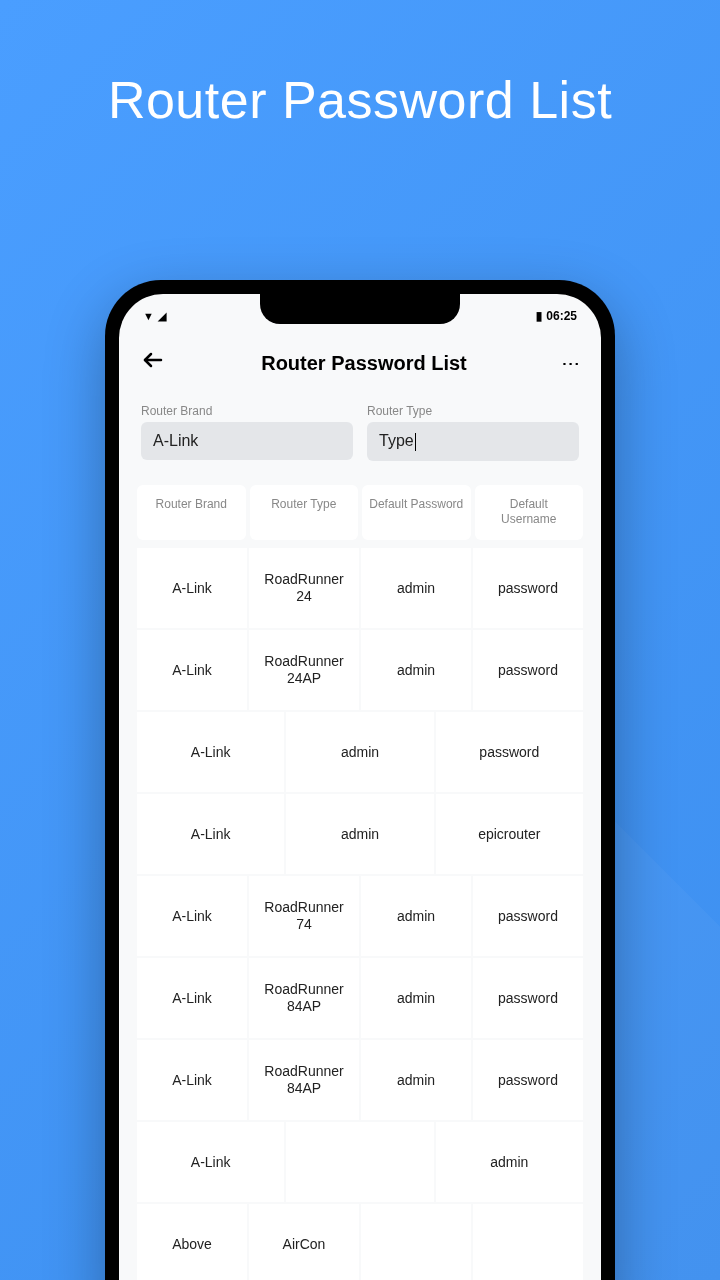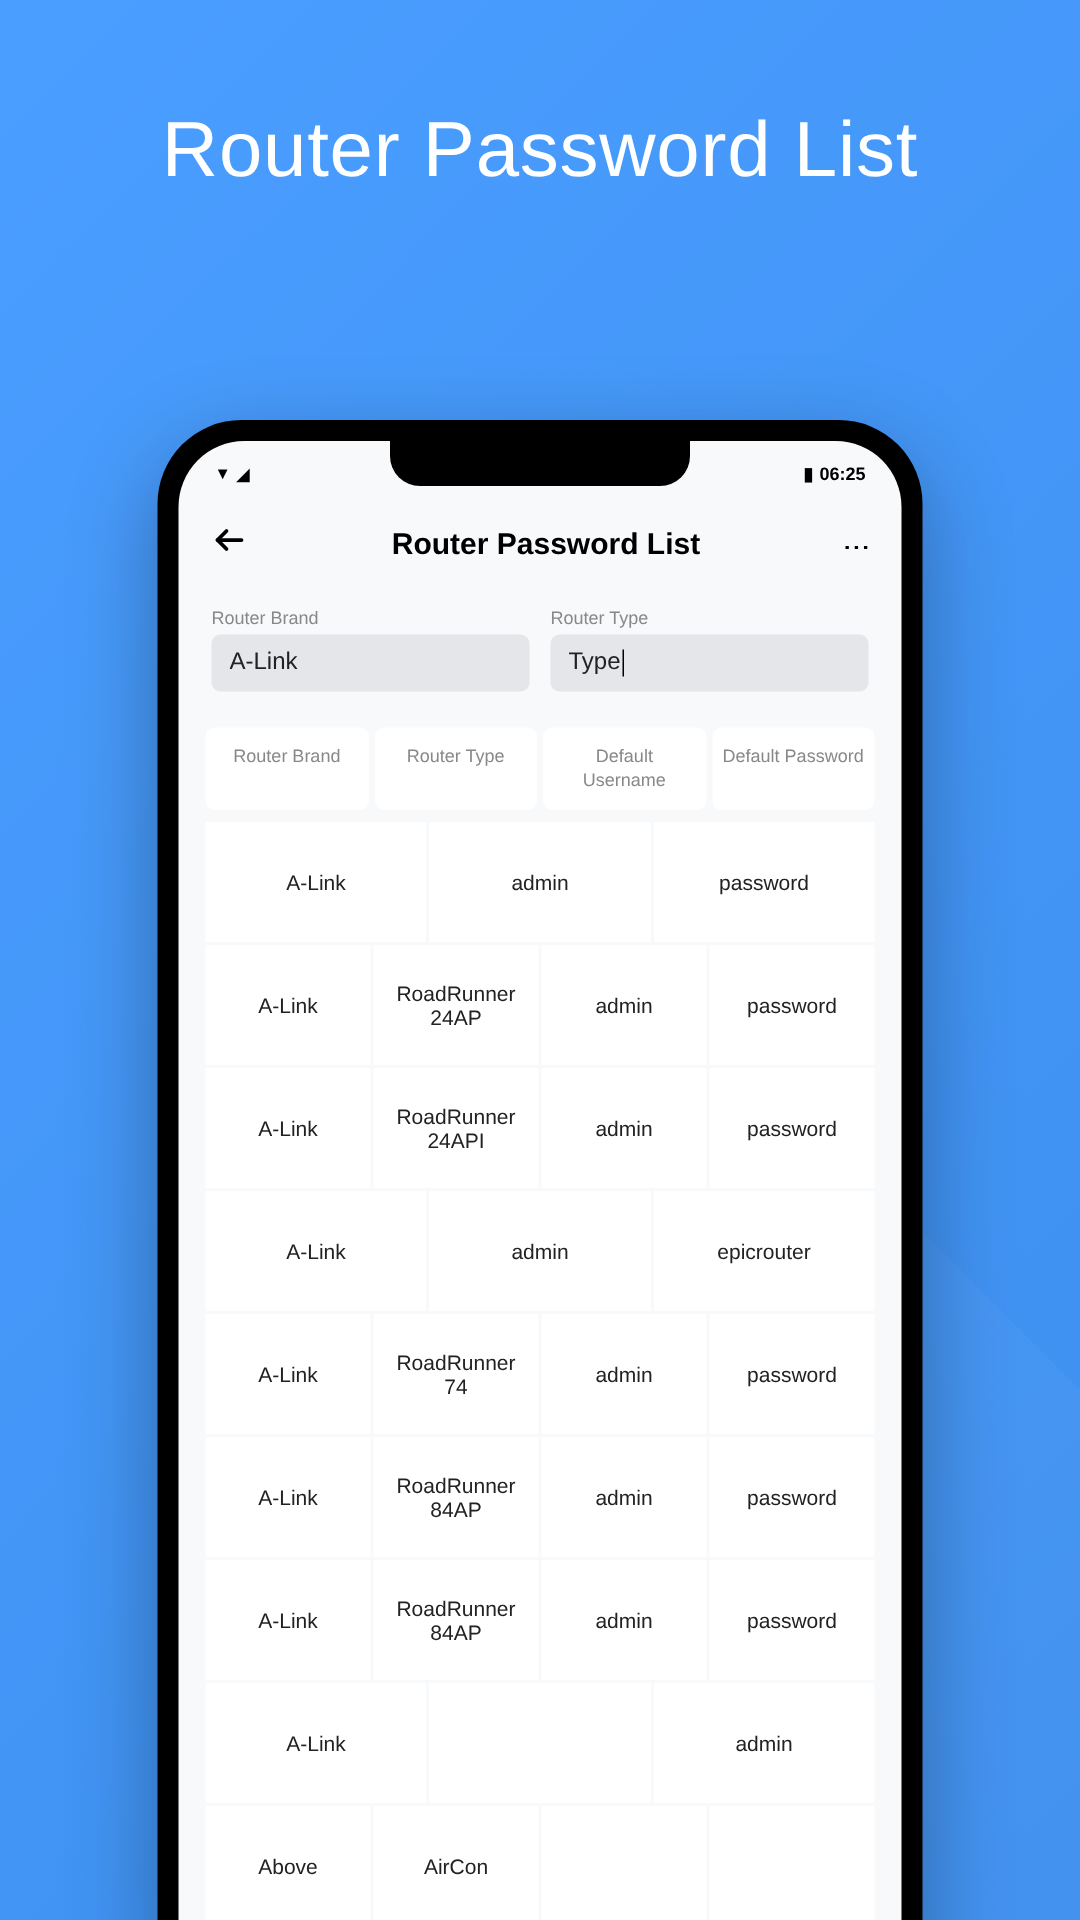--- a/index.html
+++ b/index.html
@@ -202,39 +202,39 @@
       </div>
       <div class="filter-group">
         <label class="filter-label">Router Type</label>
         <div class="filter-input cursor-caret">Type</div>
       </div>
     </div>
 
     <div class="table-header">
       <div class="th">Router Brand</div>
       <div class="th">Router Type</div>
+      <div class="th">Default Password</div>
       <div class="th">Default Username</div>
-      <div class="th">Default Password</div>
     </div>
 
     <div class="table-body" id="table-body">
         <div class="table-row">
           <div class="td">A-Link</div>
+          <div class="td">RoadRunner 24</div>
           <div class="td">admin</div>
           <div class="td">password</div>
         </div>
         <div class="table-row">
           <div class="td">A-Link</div>
           <div class="td">RoadRunner 24AP</div>
           <div class="td">admin</div>
           <div class="td">password</div>
         </div>
         <div class="table-row">
           <div class="td">A-Link</div>
-          <div class="td">RoadRunner 24API</div>
           <div class="td">admin</div>
           <div class="td">password</div>
         </div>
         <div class="table-row">
           <div class="td">A-Link</div>
           <div class="td">admin</div>
           <div class="td">epicrouter</div>
         </div>
         <div class="table-row">
           <div class="td">A-Link</div>

